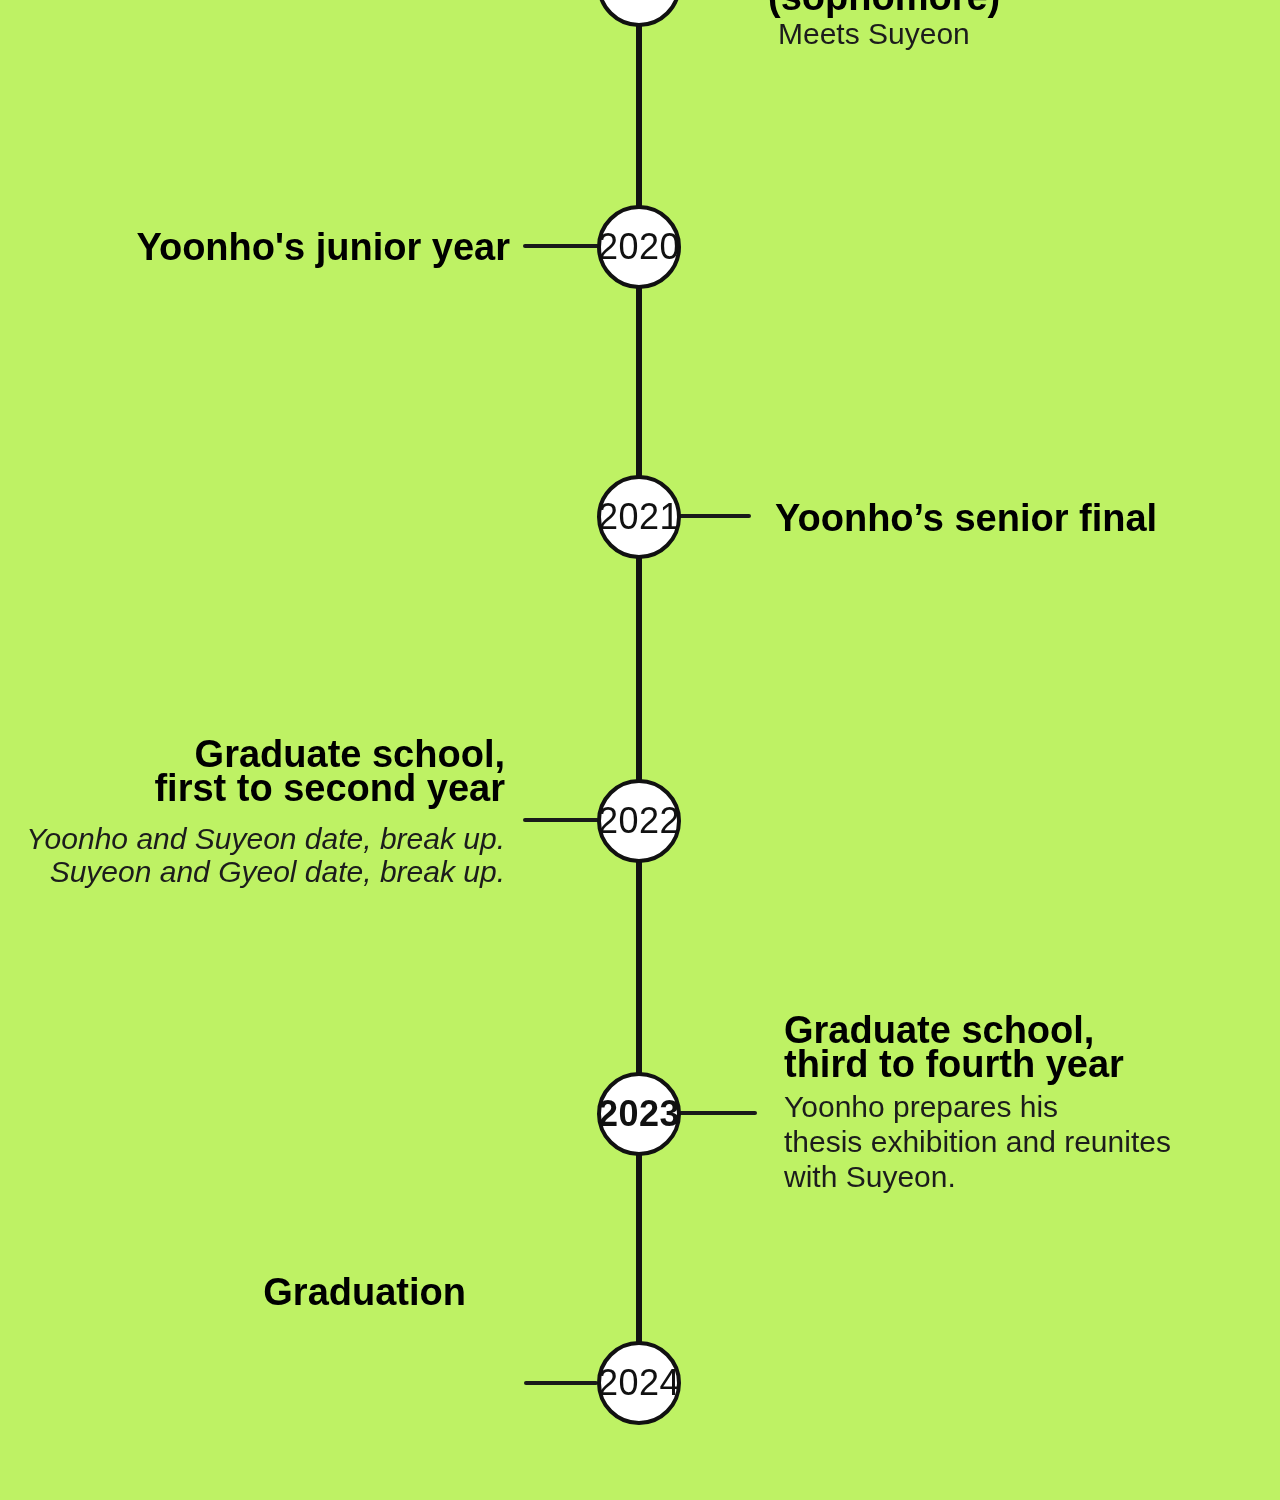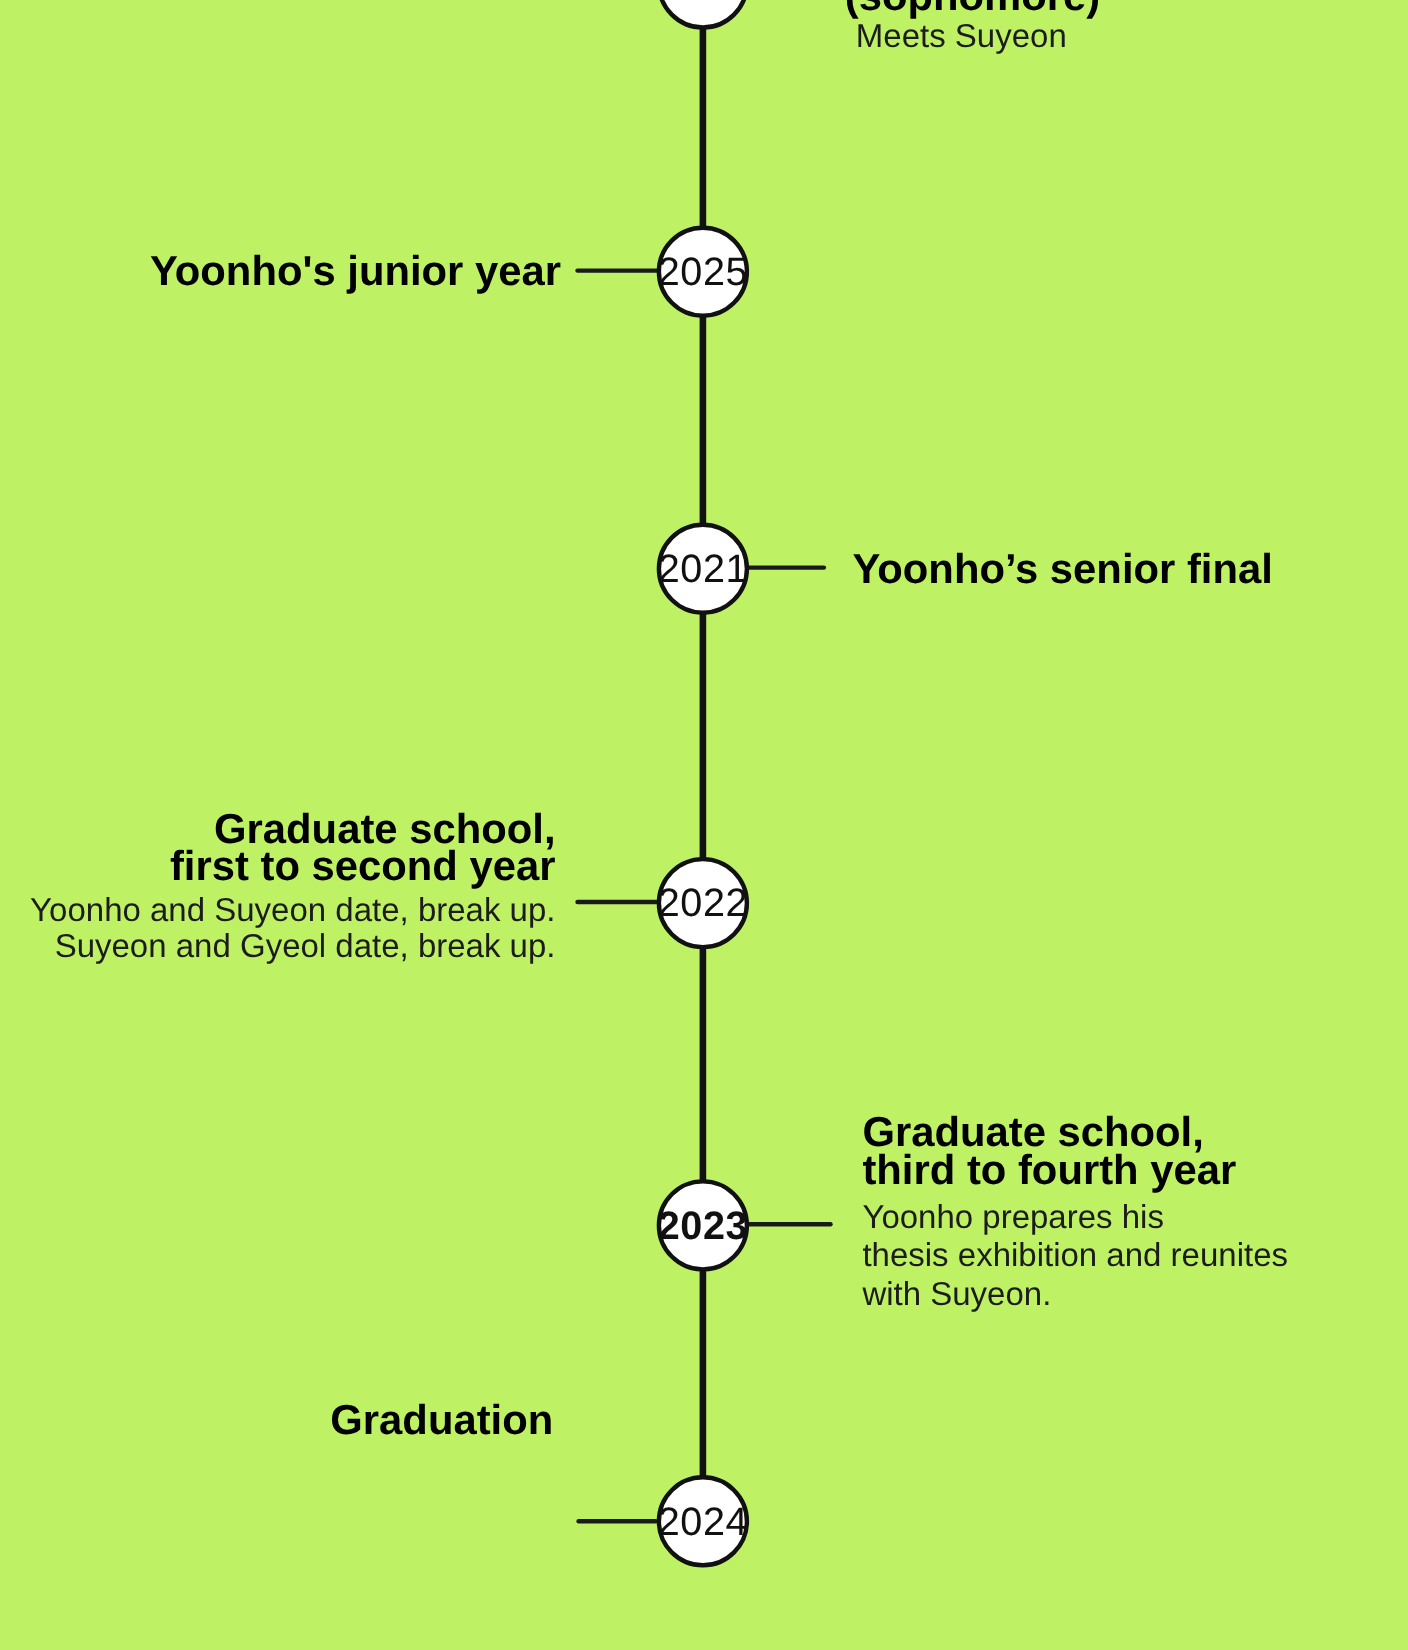--- a/index.html
+++ b/index.html
@@ -34,40 +34,40 @@
   .conn-2021 { left:679px; top:514px;  width:72px; }
   .conn-2022 { left:523px; top:818px;  width:76px; }
   .conn-2023 { left:679px; top:1111px; width:78px; }
   .conn-2024 { left:524px; top:1381px; width:74px; }
 
   .blk-top-title { left:768px; top:-20px; }
   .blk-top-desc  { left:778px; top:16px;  }
   .blk-2020 { right:770px; top:230px;  }
   .blk-2021 { left:775px;  top:501px;  }
   .blk-2022 { right:775px; top:737px;  }
-  .blk-2022 .desc { line-height:33px; margin-top:6px; }
+  .blk-2022 .desc { line-height:33px; margin-top:17px;font-style:italic; }
   .blk-2023 { left:784px;  top:1013px; }
   .blk-2023 .desc { margin-top:8px; }
-  .blk-2024 { right:777px; top:1275px;margin-left:36px; }
+  .blk-2024 { right:814px; top:1275px;margin-left:36px; }
   .blk-2024 .desc { margin-top:5px; }
 </style>
 </head>
 <body>
 
 <div class="canvas">
 
   <div class="vline"></div>
 
   <div class="circle c-top"></div>
   <div class="block blk-top-title title">(sophomore)</div>
   <div class="block blk-top-desc desc">Meets Suyeon</div>
 
   <div class="connector conn-2020"></div>
   <div class="circle c-2020">
-    <span class="year">2025</span>
+    <span class="year">2020</span>
   </div>
   <div class="block blk-2020 align-r nowrap">
     <div class="title">Yoonho's junior year</div>
   </div>
 
   <div class="connector conn-2021"></div>
   <div class="circle c-2021">
     <span class="year">2021</span>
   </div>
   <div class="block blk-2021 nowrap">

